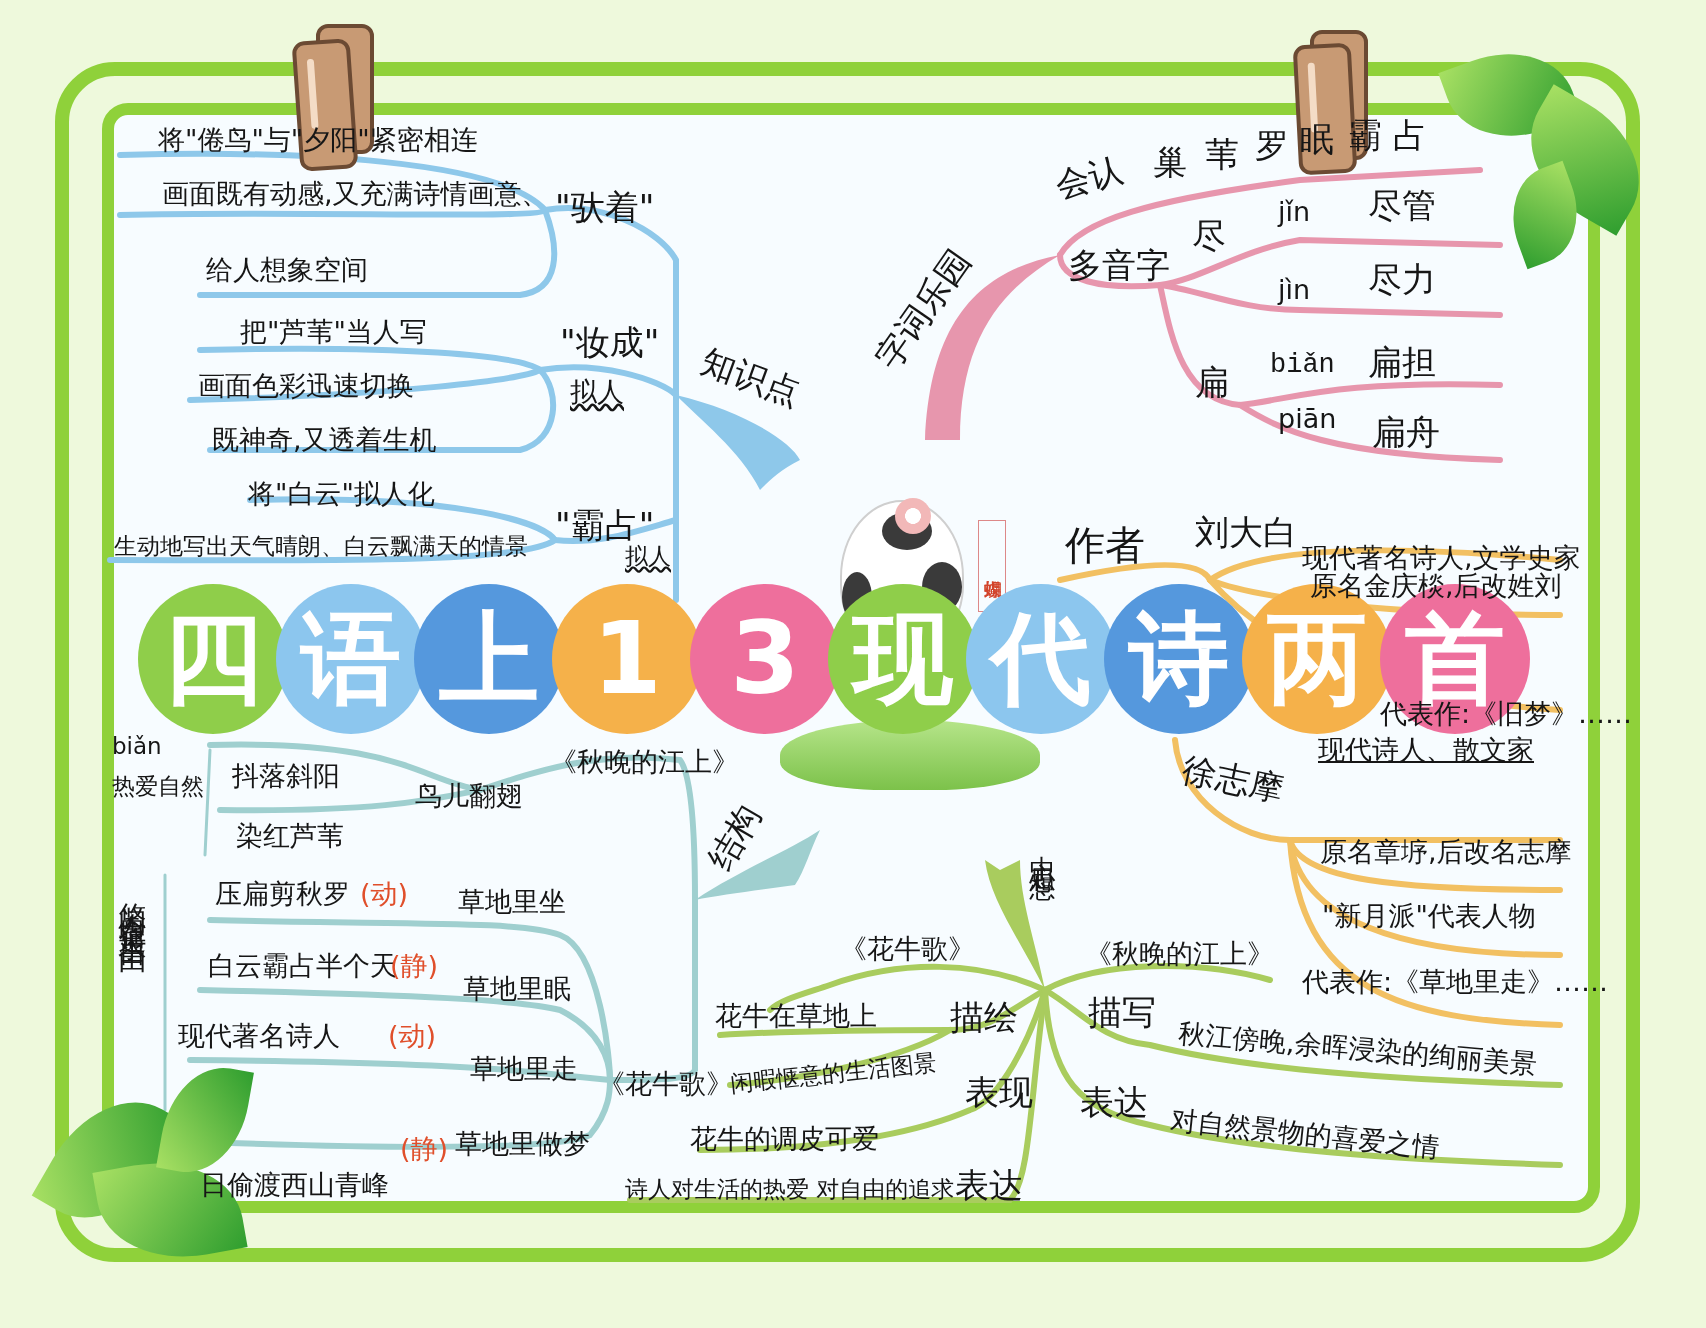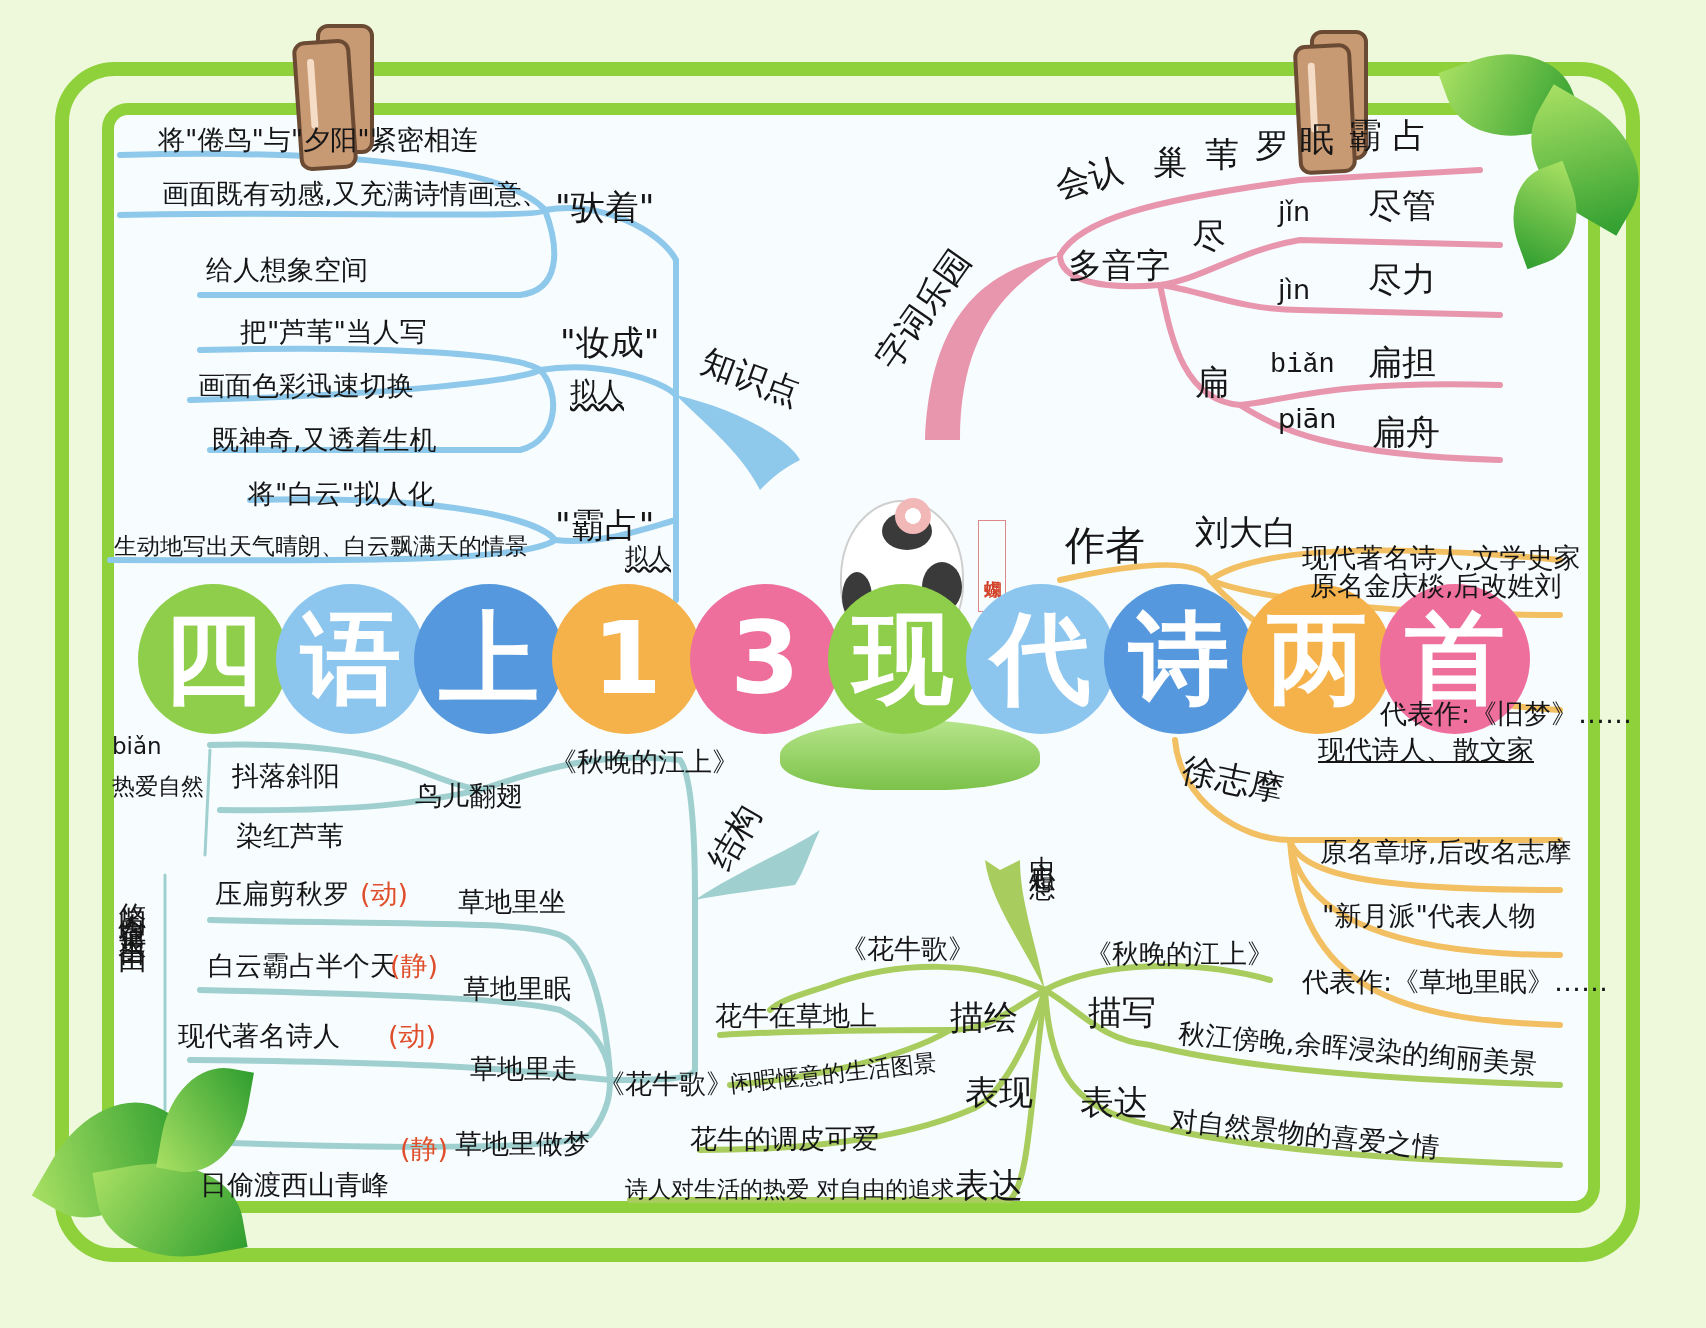--- a/index.html
+++ b/index.html
@@ -219,21 +219,21 @@
 <div class="t big" style="left:1065px;top:525px;font-size:40px;">作者</div>
 <div class="t big" style="left:1195px;top:515px;">刘大白</div>
 <div class="t" style="left:1302px;top:544px;">现代著名诗人,文学史家</div>
 <div class="t" style="left:1310px;top:572px;">原名金庆棪,后改姓刘</div>
 <div class="t" style="left:1380px;top:700px;">代表作:《旧梦》……</div>
 
 <div class="t big" style="left:1182px;top:762px;transform:rotate(12deg);">徐志摩</div>
 <div class="t" style="left:1318px;top:736px;text-decoration:underline;">现代诗人、散文家</div>
 <div class="t" style="left:1320px;top:838px;">原名章垿,后改名志摩</div>
 <div class="t" style="left:1322px;top:902px;">"新月派"代表人物</div>
-<div class="t" style="left:1302px;top:968px;">代表作:《草地里眠》……</div>
+<div class="t" style="left:1302px;top:968px;">代表作:《草地里走》……</div>
 
 <div class="t vert" style="left:1030px;top:835px;font-size:26px;">中心思想</div>
 
 <div class="t" style="left:840px;top:935px;">《花牛歌》</div>
 <div class="t big" style="left:950px;top:1000px;">描绘</div>
 <div class="t" style="left:715px;top:1002px;">花牛在草地上</div>
 <div class="t sm" style="left:730px;top:1062px;transform:rotate(-6deg);">闲暇惬意的生活图景</div>
 <div class="t big" style="left:965px;top:1075px;">表现</div>
 <div class="t" style="left:690px;top:1125px;">花牛的调皮可爱</div>
 <div class="t big" style="left:955px;top:1168px;">表达</div>

